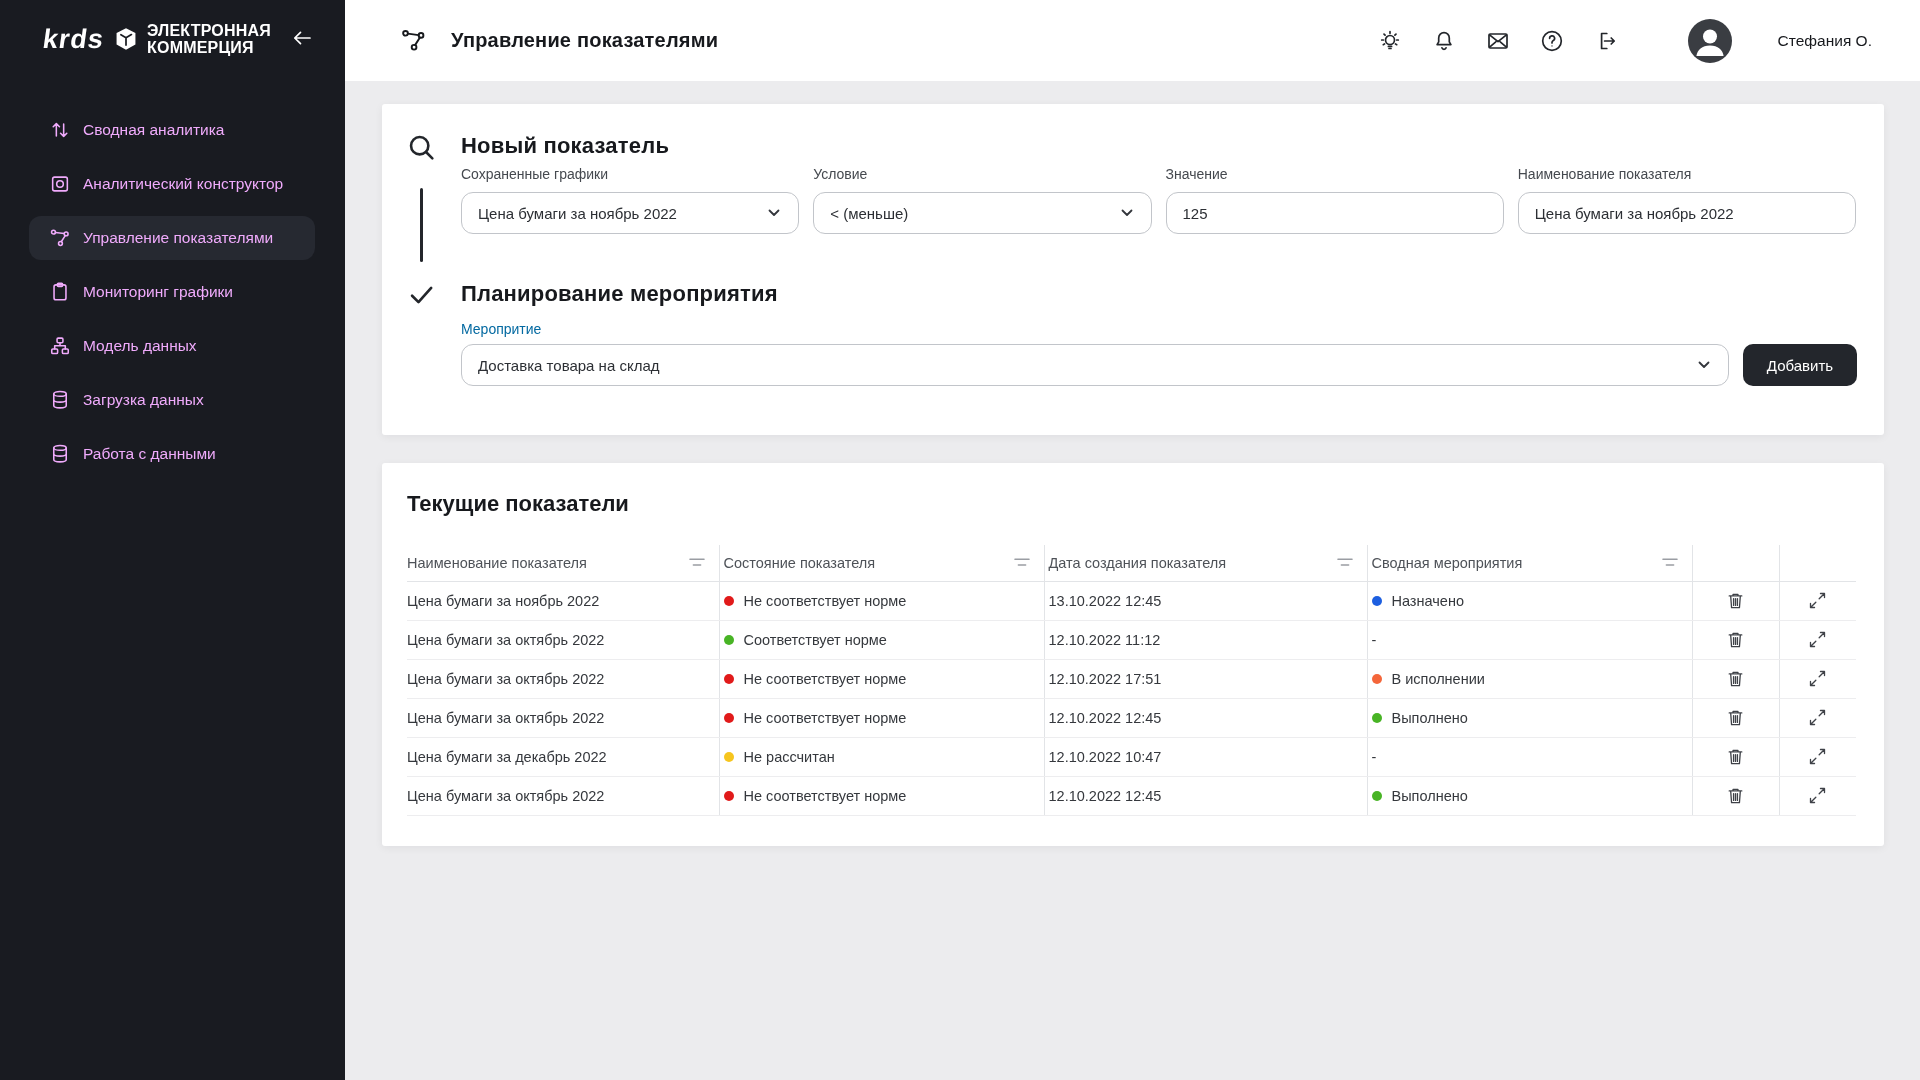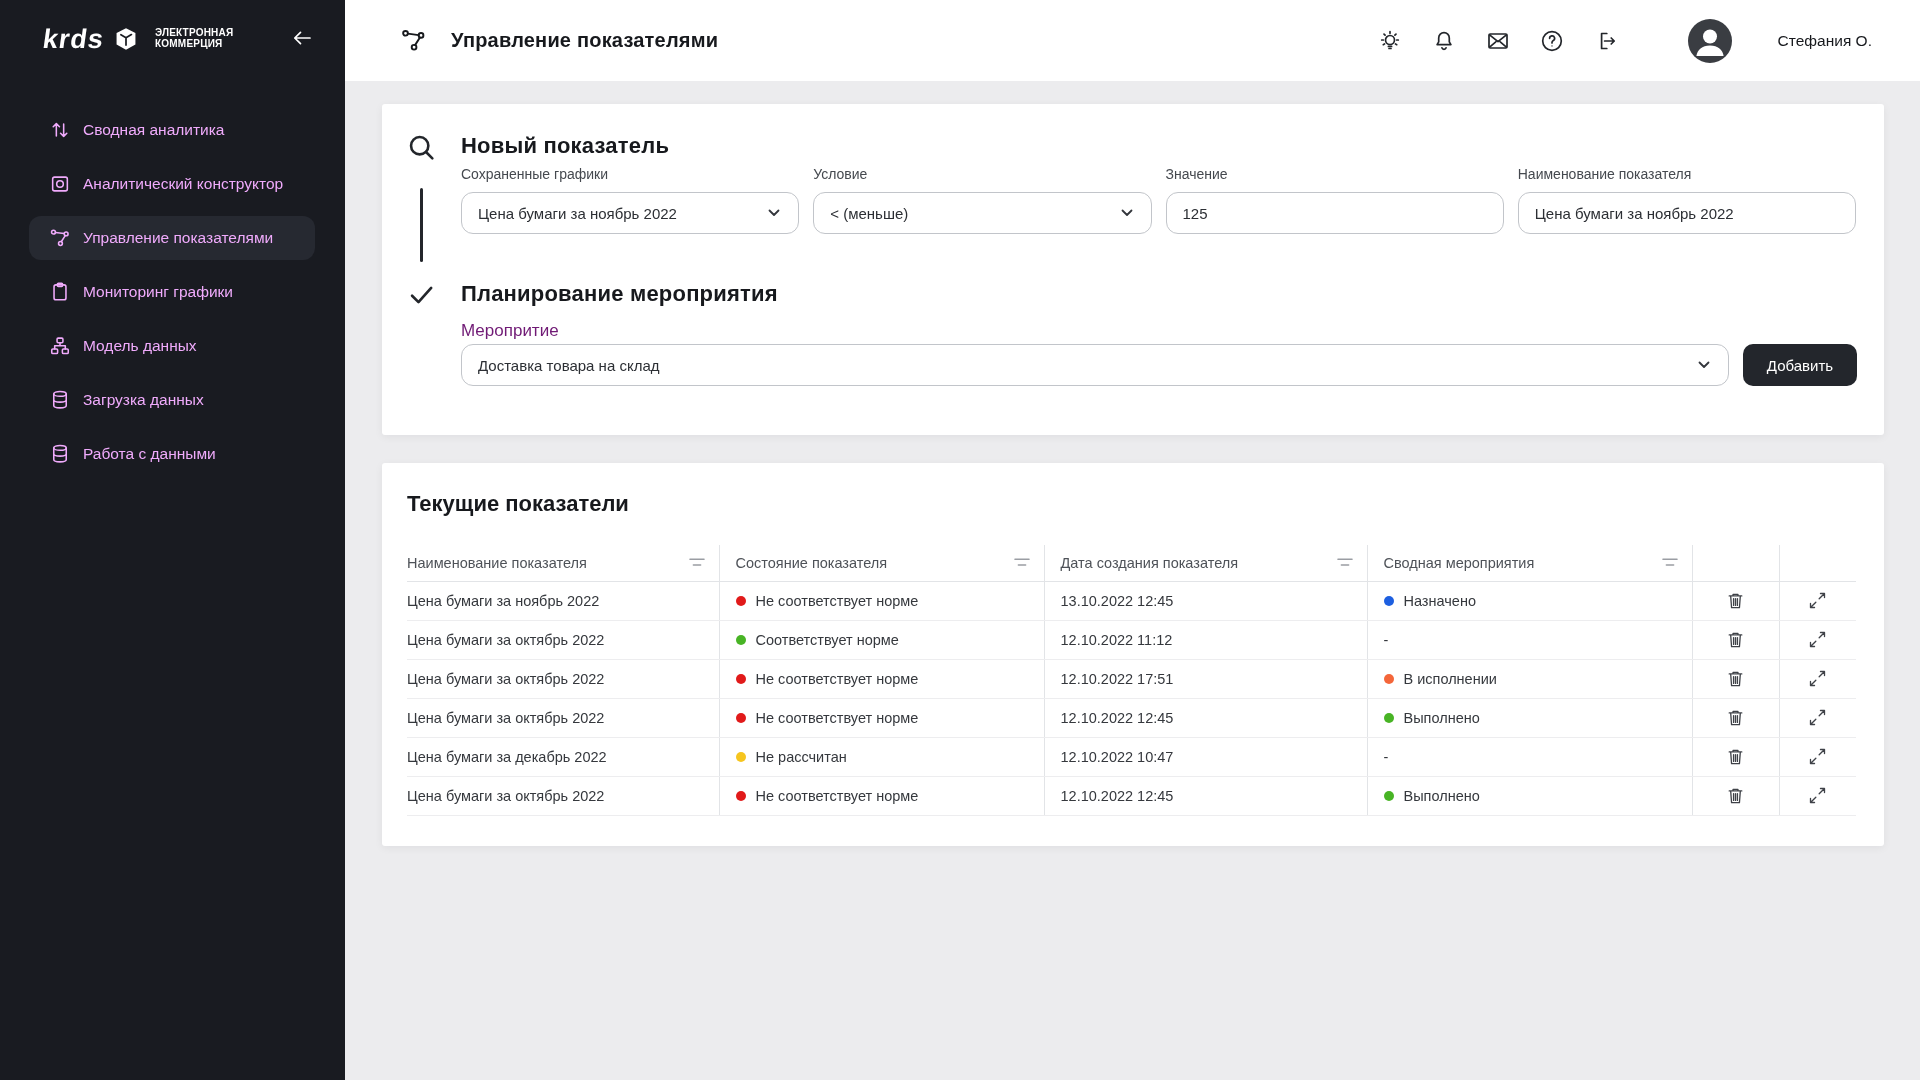--- a/index.html
+++ b/index.html
@@ -8,21 +8,21 @@
   .icon { display:inline-flex; align-items:center; justify-content:center; }
   .icon svg { display:block; }
   svg { fill:none; stroke:currentColor; stroke-width:1.7; stroke-linecap:round; stroke-linejoin:round; }
 
   
   .sidebar { position:absolute; left:0; top:0; width:345px; height:1080px; background:#191b21; z-index:3; }
   .logo-row { position:absolute; left:43px; top:24px; height:30px; display:flex; align-items:center; color:#fff; }
   .brand { font-size:27px; font-weight:700; letter-spacing:1px; transform:skewX(-8deg); line-height:1; }
   .cube { margin-left:9px; }
   .cube svg { width:26px; height:26px; }
-  .brand-sub { margin-left:16px; font-size:10px; font-weight:800; line-height:1.08; letter-spacing:.2px; }
+  .brand-sub { margin-left:8px; font-size:16px; font-weight:800; line-height:1.08; letter-spacing:.2px; }
   .brand-sub span { display:block; }
   .collapse-btn { position:absolute; right:30px; top:26px; width:26px; height:26px; background:none; border:none; color:#fff; cursor:pointer; }
   .collapse-btn svg { width:24px; height:24px; }
   .menu { position:absolute; top:108px; left:0; right:0; }
   .menu-item { height:44px; margin:0 30px 10px 29px; border-radius:12px; display:flex; align-items:center; gap:12px; padding:0 10px 0 20px; color:#f0abfc; font-size:15.5px; cursor:pointer; }
   .menu-item .icon svg { width:22px; height:22px; }
   .menu-item.active { background:#262931; }
 
   
   .topbar { position:absolute; left:345px; top:0; width:1575px; height:81px; background:#fff; display:flex; align-items:center; padding:0 48px 0 55px; z-index:2; }
@@ -51,34 +51,34 @@
   .st1 { top:29px; }
   .st2 { top:177px; }
 
   .form-grid { position:absolute; left:79px; top:62px; right:28px; display:grid; grid-template-columns:repeat(4,1fr); gap:14px; }
   .field-label { font-size:14px; color:#45494f; margin-bottom:10px; }
   .control { height:42px; border:1px solid #c2c5ca; border-radius:12px; display:flex; align-items:center; padding:0 16px; font-size:15px; color:#2c2f34; background:#fff; cursor:pointer; }
   .control .ctrl-value { flex:1; white-space:nowrap; overflow:hidden; }
   .control .chev { color:#33363c; } .control .chev svg { width:16px; height:16px; stroke-width:1.8; }
   .control input { border:none; outline:none; width:100%; font:inherit; color:inherit; background:transparent; }
 
-  .event-label { position:absolute; left:79px; top:217px; font-size:17px; color:#701a75; }
+  .event-label { position:absolute; left:79px; top:217px; font-size:14px; color:#0369a1; }
   .event-row { position:absolute; left:79px; top:240px; right:27px; display:flex; gap:14px; }
   .event-select { flex:1; }
   .add-btn { width:114px; height:42px; background:#23262c; color:#fff; border:none; border-radius:10px; font-size:15px; font-family:inherit; cursor:pointer; }
 
   
   .table-title { position:absolute; left:25px; top:28px; font-size:22px; font-weight:700; color:#17191d; }
   .table-wrap { position:absolute; left:25px; right:28px; top:82px; }
   table { width:100%; border-collapse:collapse; table-layout:fixed; }
   th, td { text-align:left; font-weight:400; }
   thead th { height:36px; font-size:14.5px; color:#4e5258; border-bottom:1px solid #e2e4e7; }
   tbody td { height:39px; font-size:14.5px; color:#35383d; border-bottom:1px solid #ededef; }
   th + th, td + td { border-left:1px solid #e2e4e7; }
-  th:not(:first-child), td:not(:first-child) { padding-left:16px; }
+  th:not(:first-child), td:not(:first-child) { padding-left:4px; }
   .th-inner { display:flex; align-items:center; justify-content:space-between; padding-right:14px; }
   .filter-ic { color:#9a9da3; } .filter-ic svg { width:16px; height:11px; stroke-width:1.6; }
   .dot { display:inline-block; width:10px; height:10px; border-radius:50%; margin-right:10px; flex:none; }
   .cell-flex { display:flex; align-items:center; }
   .row-btn { background:none; border:none; color:#3f4248; cursor:pointer; width:100%; display:flex; justify-content:center; padding:0; }
   .row-btn svg { width:21px; height:21px; stroke-width:1.5; }
   td.action-cell { padding-left:0; }
 </style>
 </head>
 <body>

